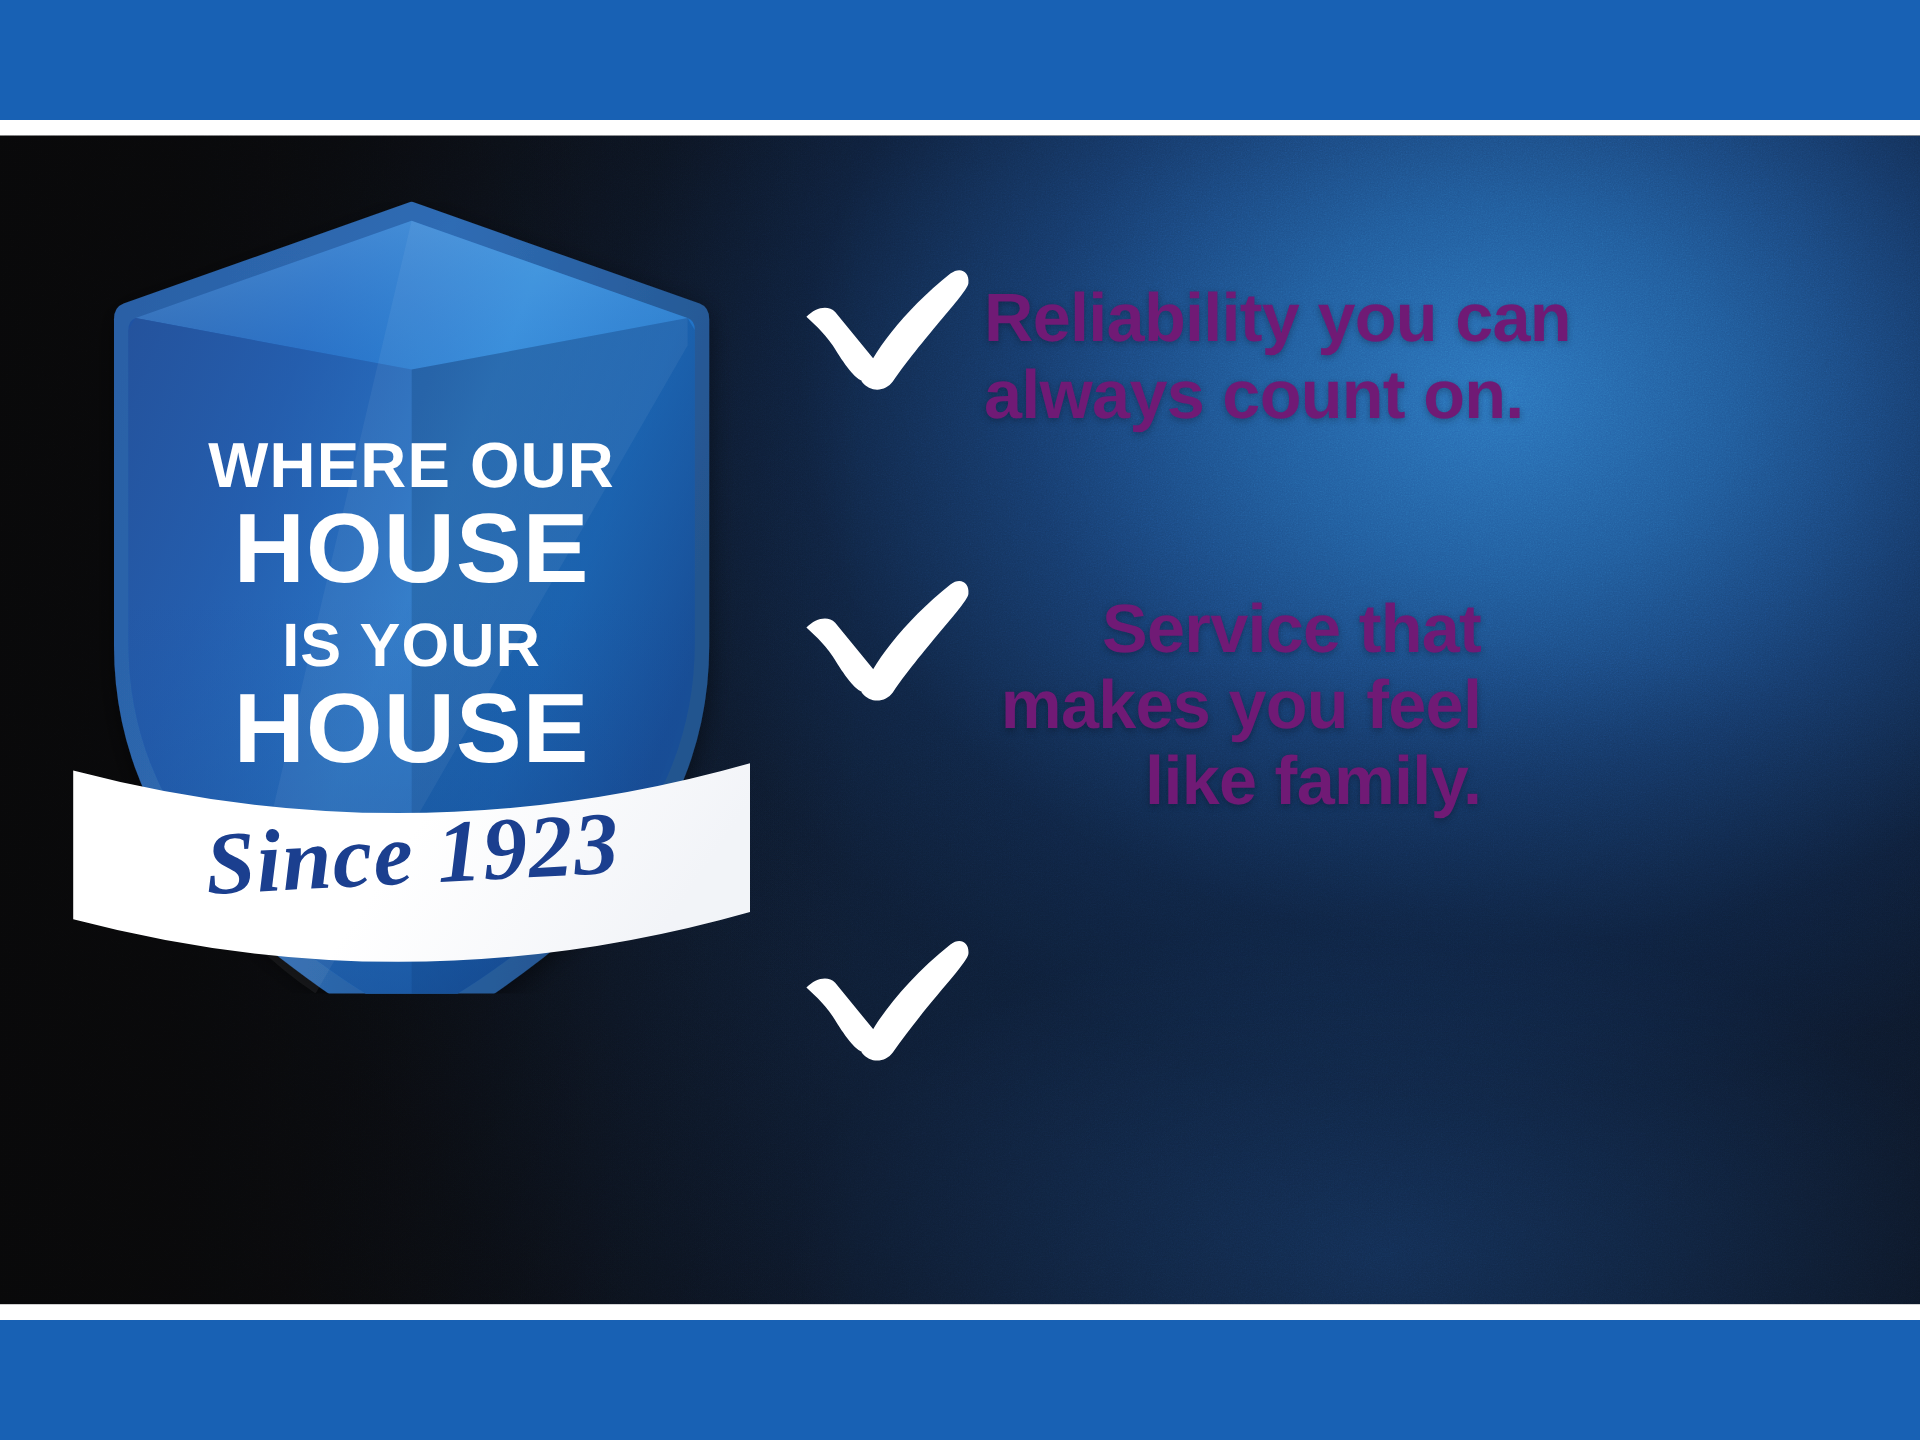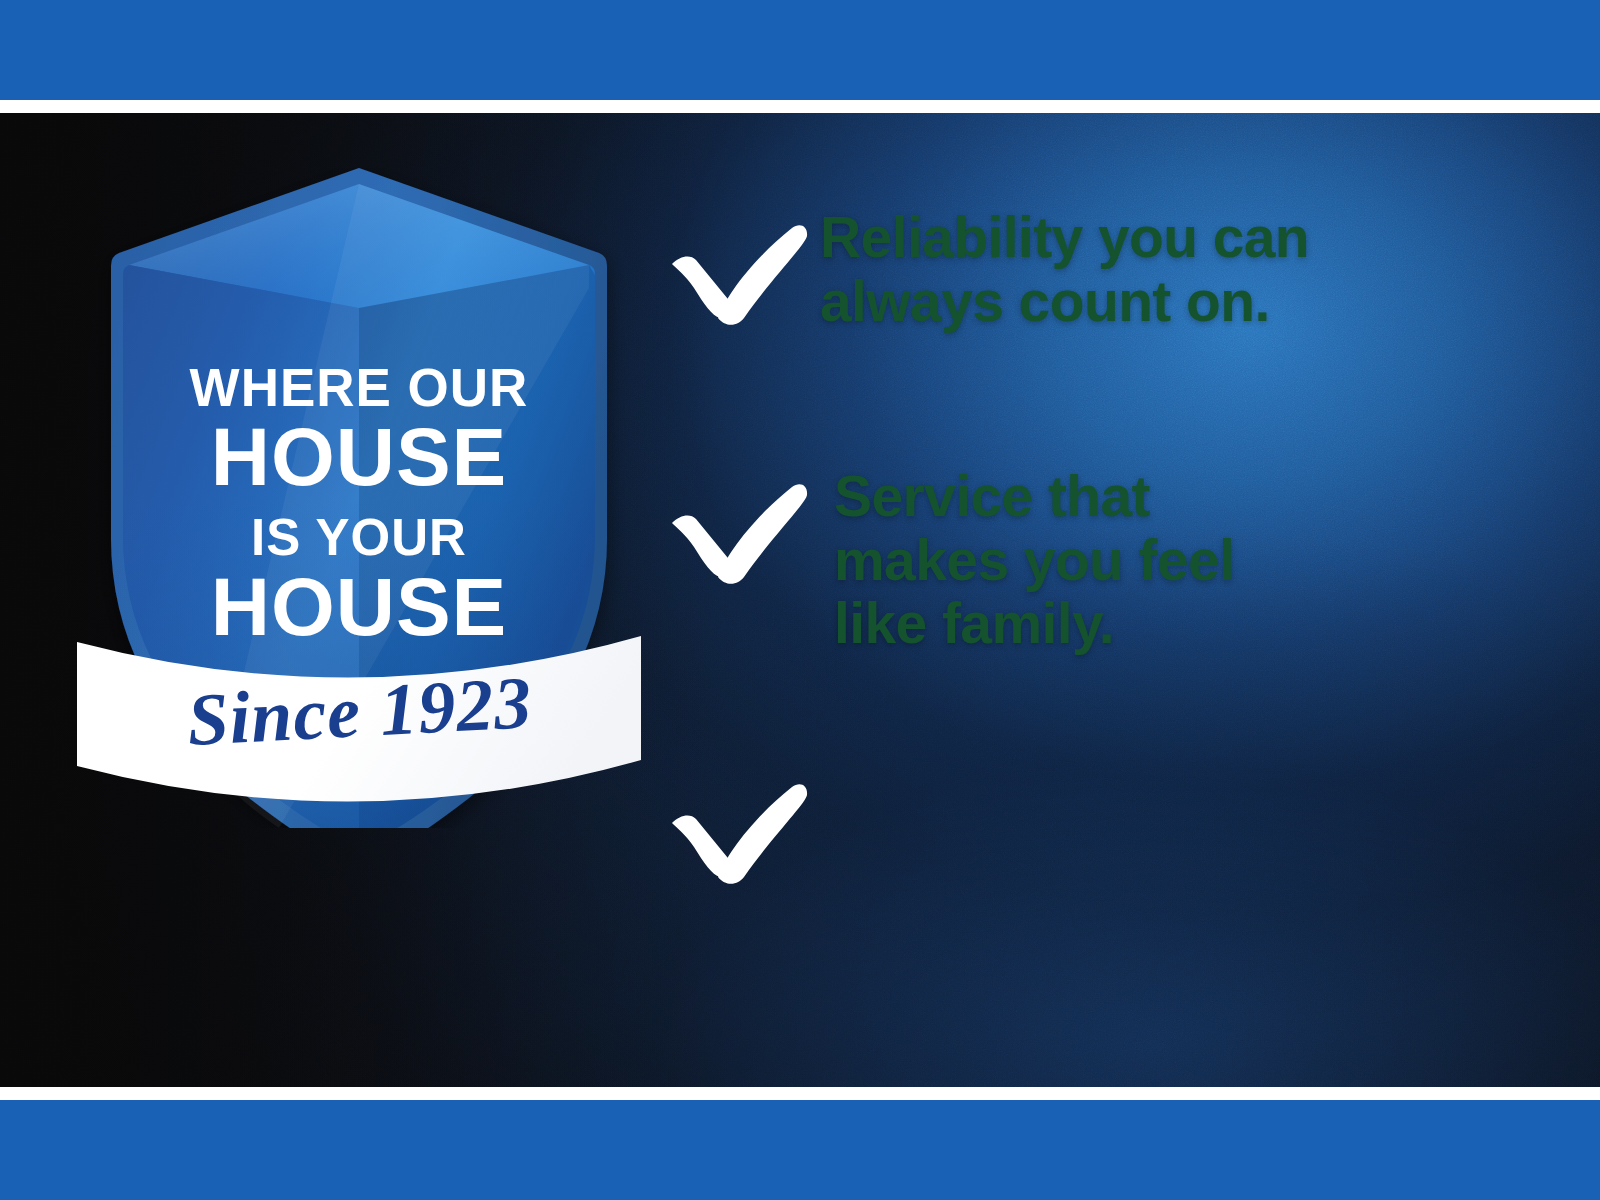--- a/index.html
+++ b/index.html
@@ -94,21 +94,21 @@
   #noise {
     position: absolute;
     left: 0; top: 0; width: 100%; height: 100%;
     opacity: 0.30;
     mix-blend-mode: overlay;
   }
 
   
   #logo-wrap {
     position: absolute;
-    left: 69px;
+    left: 53px;
     top: 168px;
     width: 580px;
     height: 660px;
   }
   #logo-svg { display: block; width: 580px; height: 660px; }
 
   .logo-line {
     fill: #ffffff;
     font-family: "Liberation Sans", sans-serif;
     font-weight: bold;
@@ -136,31 +136,32 @@
   .check-icon {
     flex: 0 0 auto;
     width: 160px;
     height: 118px;
     margin-top: 6px;
   }
   .check-icon svg { display: block; }
 
   .check-text {
     flex: 1 1 auto;
-    color: #14532d;
+    color: #701a75;
     font-family: "Liberation Sans", sans-serif;
     font-weight: bold;
     font-size: 57px;
     line-height: 1.115;
     letter-spacing: -0.6px;
     white-space: pre-line;
     text-shadow: 0 2px 6px rgba(0,0,0,0.28);
+    margin-top: 28px;
   }
   #check-row-1 .check-text,
-  #check-row-2 .check-text { padding-left: 14px; }
+  #check-row-2 .check-text { padding-left: 14px; text-align: right; }
 </style>
 </head>
 <body>
 
 <div id="stage">
 
   <div class="accent-bar" id="bar-top"></div>
   <div class="white-gap" id="gap-top"></div>
 
   <div id="panel">

